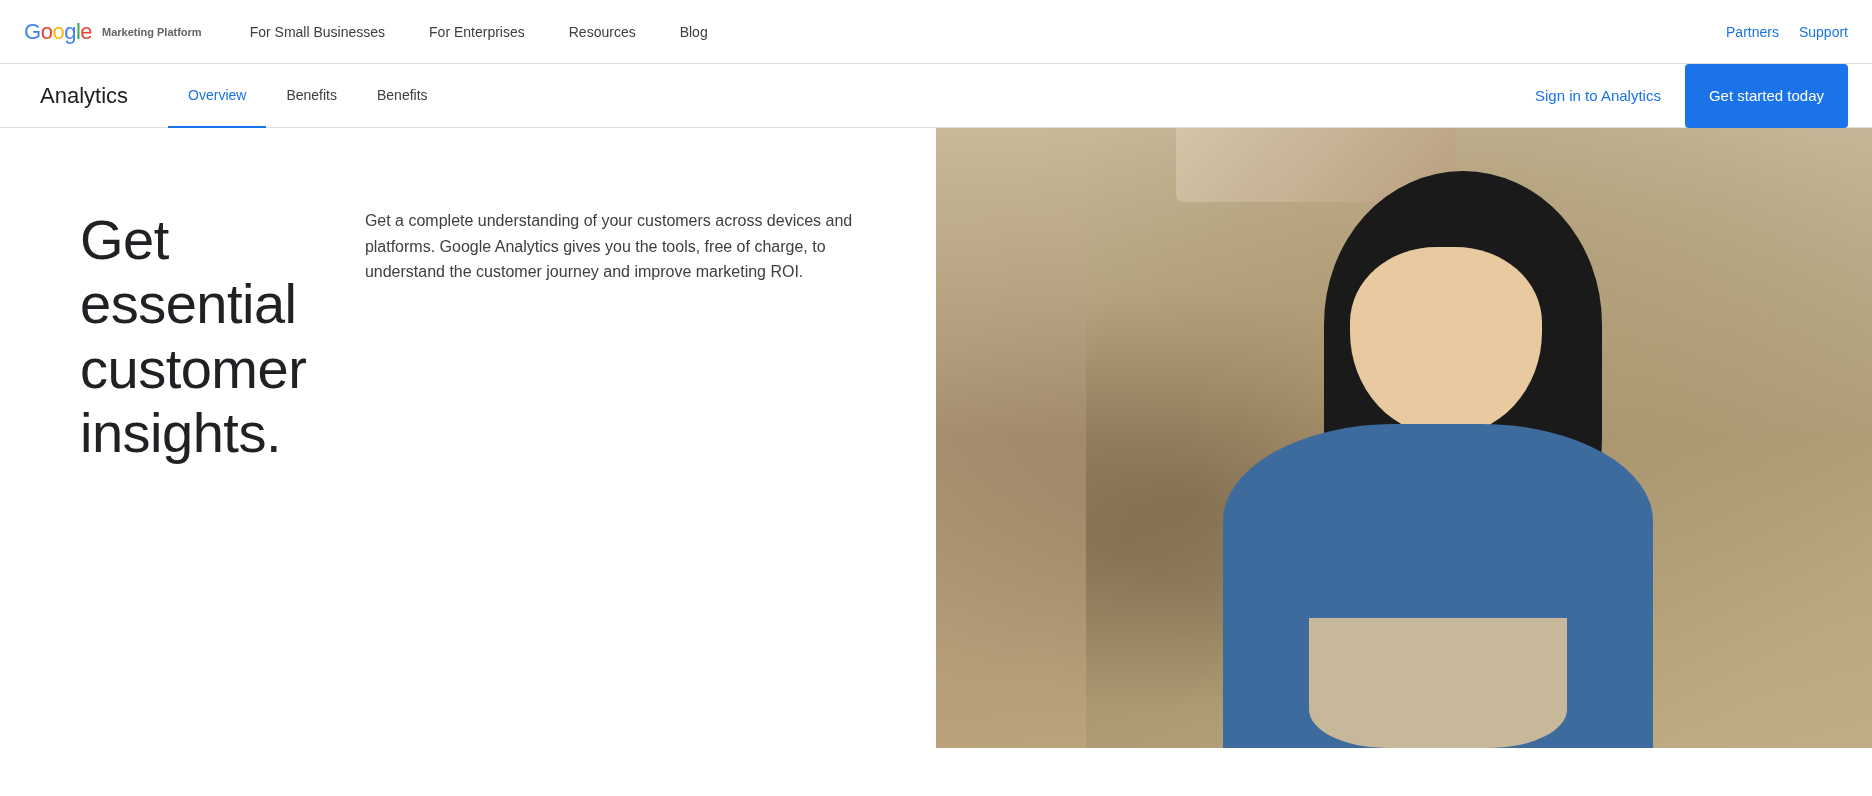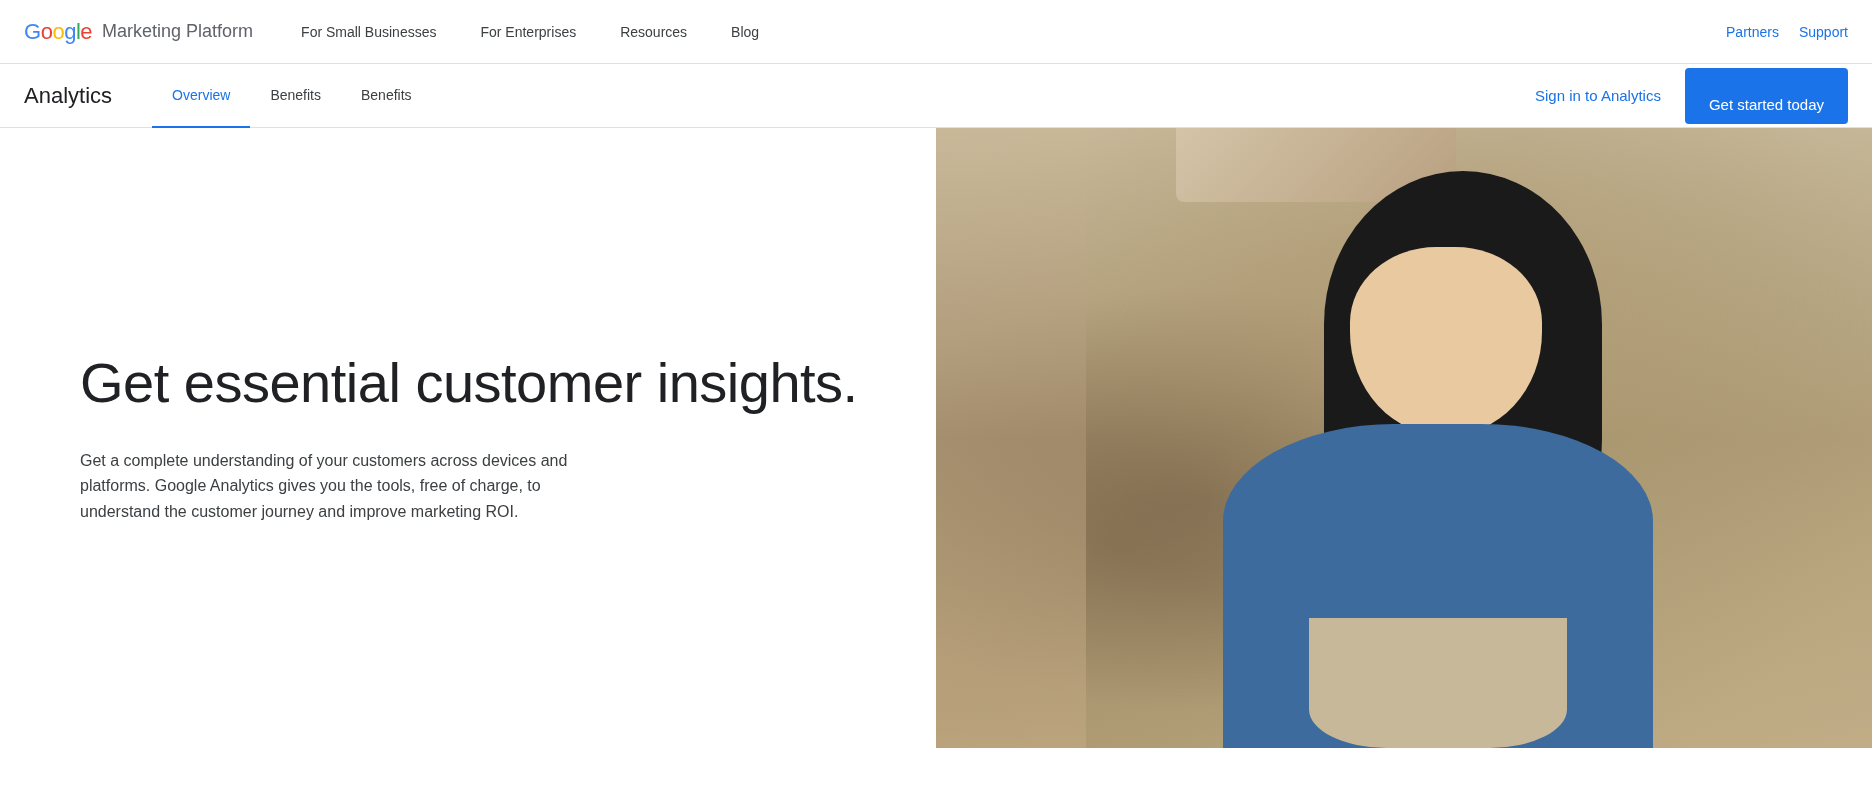--- a/index.html
+++ b/index.html
@@ -28,23 +28,23 @@
       font-weight: 400;
       letter-spacing: -0.5px;
     }
     .google-logo .g { color: #4285F4; }
     .google-logo .o1 { color: #EA4335; }
     .google-logo .o2 { color: #FBBC05; }
     .google-logo .g2 { color: #4285F4; }
     .google-logo .l { color: #34A853; }
     .google-logo .e { color: #EA4335; }
     .platform-text {
-      font-size: 18px;
+      font-size: 11px;
       color: #5f6368;
-      font-weight: 400;
+      font-weight: 700;
       margin-left: 2px;
     }
     .top-nav-links {
       display: flex;
       align-items: center;
       gap: 12px;
       flex: 1;
     }
     .top-nav-link {
       padding: 8px 16px;
@@ -76,20 +76,21 @@
       padding: 0 24px;
       border-bottom: 1px solid #e0e0e0;
       background: #fff;
       position: relative;
     }
     .analytics-title {
       font-size: 22px;
       font-weight: 400;
       color: #202124;
       margin-right: 40px;
+      margin-left: 16px;
     }
     .secondary-nav-links {
       display: flex;
       align-items: flex-end;
       gap: 0;
       flex: 1;
     }
     .secondary-nav-link {
       padding: 0 20px;
       height: 64px;
@@ -118,42 +119,42 @@
       font-size: 15px;
       color: #1a73e8;
       text-decoration: none;
       cursor: pointer;
       font-weight: 500;
     }
     .get-started-btn {
       background: #1a73e8;
       color: #fff;
       border: none;
-      padding: 28px 24px;
+      padding: 20px 24px;
       font-size: 15px;
       font-weight: 500;
       border-radius: 4px;
       cursor: pointer;
       white-space: nowrap;
-      height: 56px;
+      height: 64px;
     }
 
     
     .hero {
       display: flex;
       min-height: 620px;
       position: relative;
       overflow: hidden;
       background: #fff;
     }
     .hero-content {
       width: 50%;
       padding: 80px 60px 80px 80px;
       display: flex;
-      flex-direction: column;
+      flex-direction: row;
       justify-content: center;
       z-index: 2;
       background: #fff;
     }
     .hero-title {
       font-size: 56px;
       font-weight: 400;
       line-height: 1.15;
       color: #202124;
       margin-bottom: 32px;

